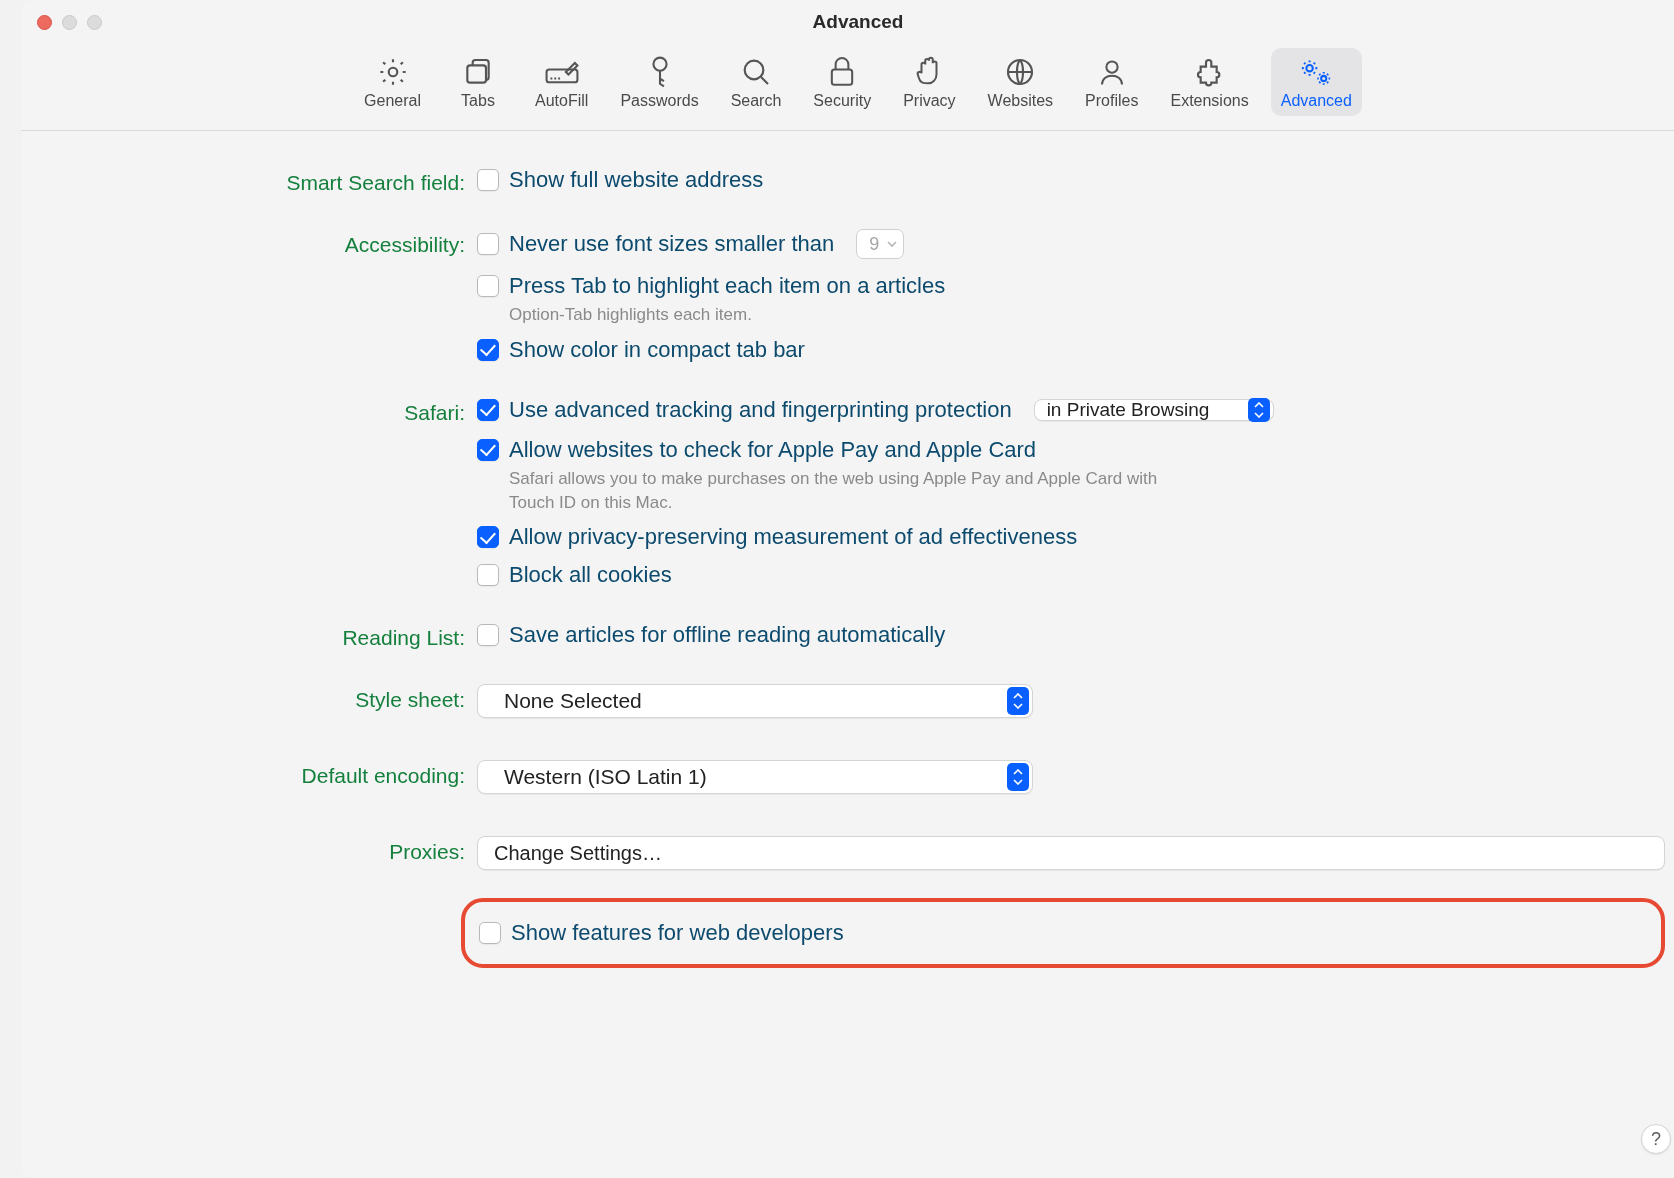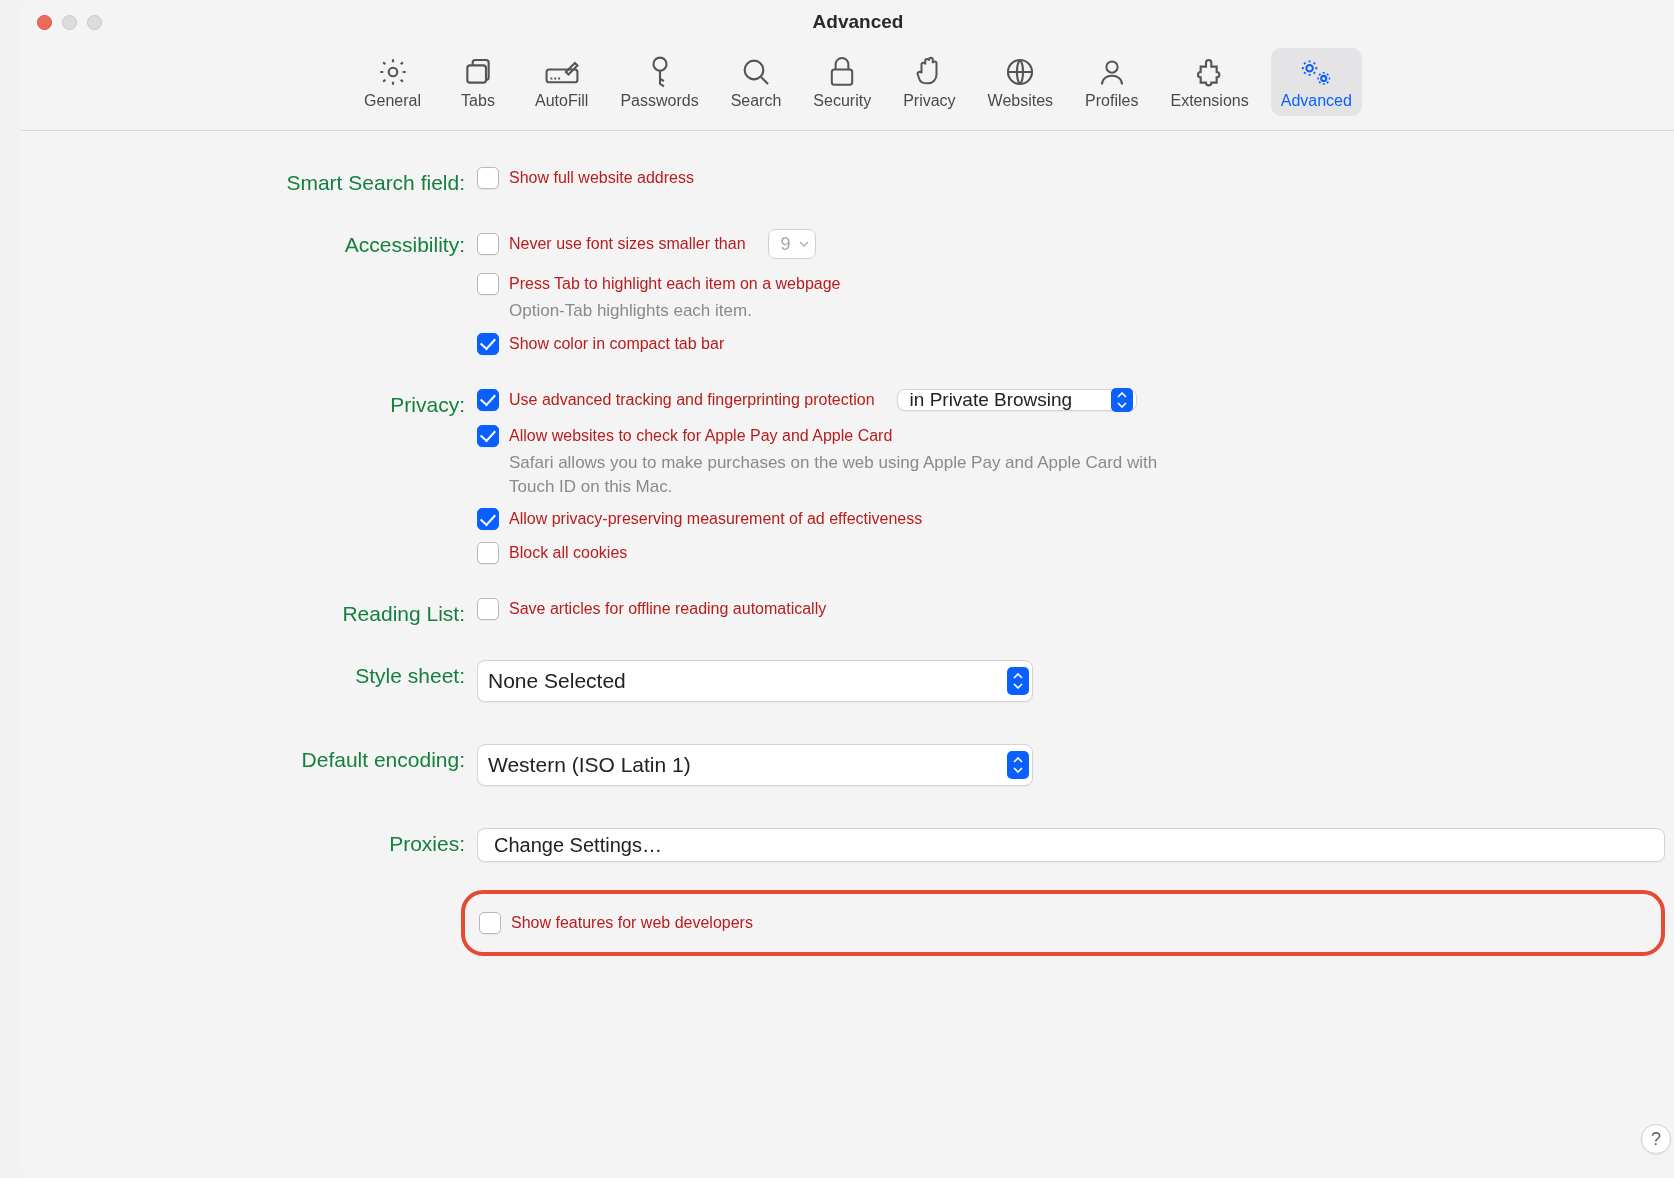--- a/index.html
+++ b/index.html
@@ -119,22 +119,22 @@
     }
     .checkbox.checked::after {
       content: "";
       width: 12px;
       height: 7px;
       border-left: 2.5px solid #fff;
       border-bottom: 2.5px solid #fff;
       transform: rotate(-48deg) translate(1px, -1px);
     }
     .check-text {
-      font-size: 16px;
-      color: #b91c1c;
+      font-size: 22px;
+      color: #0c4a6e;
     }
     .hint {
       font-size: 17px;
       color: #8a8a8a;
       margin-left: 32px;
       margin-top: -2px;
       margin-bottom: 4px;
       max-width: 700px;
       line-height: 1.4;
     }
@@ -168,21 +168,21 @@
       justify-content: space-between;
       background: #fff;
       border: 1px solid #d4d4d4;
       border-radius: 8px;
       height: 22px;
       padding: 0 3px 0 12px;
       font-size: 19px;
       color: #222;
       box-shadow: 0 1px 1px rgba(0,0,0,0.05);
     }
-    .popup.large { height: 42px; font-size: 21px; padding-left: 10px; }
+    .popup.large { height: 34px; font-size: 21px; padding-left: 26px; }
     .popup-arrows {
       width: 22px;
       height: 24px;
       background: #0a60ff;
       border-radius: 5px;
       display: flex;
       flex-direction: column;
       align-items: center;
       justify-content: center;
       gap: 2px;
@@ -368,33 +368,33 @@
             <span>9</span>
             <span class="chev">
               <svg width="10" height="8" viewBox="0 0 10 8">
                   <path d="M1 2l4 4 4-4" stroke="#b5b5b5" stroke-width="1.6" fill="none"></path>
                 </svg>
             </span>
           </div>
         </div>
         <div class="check-row" style="margin-top:8px">
           <span class="checkbox"></span>
-          <span class="check-text">Press Tab to highlight each item on a webpage</span>
+          <span class="check-text">Press Tab to highlight each item on a articles</span>
         </div>
         <div class="hint">Option-Tab highlights each item.</div>
         <div class="check-row">
           <span class="checkbox checked"></span>
           <span class="check-text">Show color in compact tab bar</span>
         </div>
       </div>
     </div>
     <div class="gap"></div>
 
     <div class="row">
-      <div class="section-label">Privacy:</div>
+      <div class="section-label">Safari:</div>
       <div class="field">
         <div class="inline-select-wrap">
           <div class="check-row">
             <span class="checkbox checked"></span>
             <span class="check-text">Use advanced tracking and fingerprinting protection</span>
           </div>
           <div class="popup" style="min-width:240px">
             <span>in Private Browsing</span>
             <span class="popup-arrows">
               <svg width="10" height="7" viewBox="0 0 10 7">

